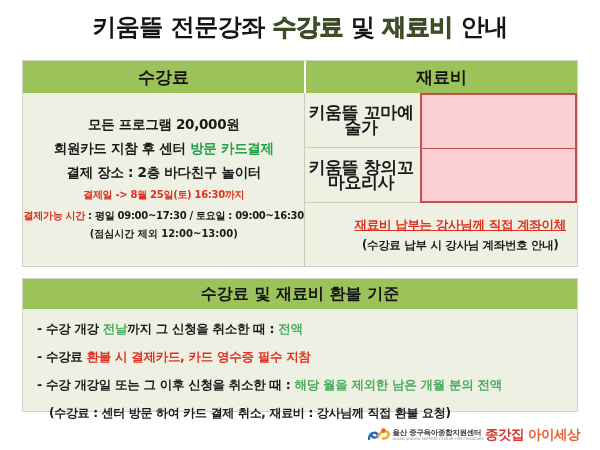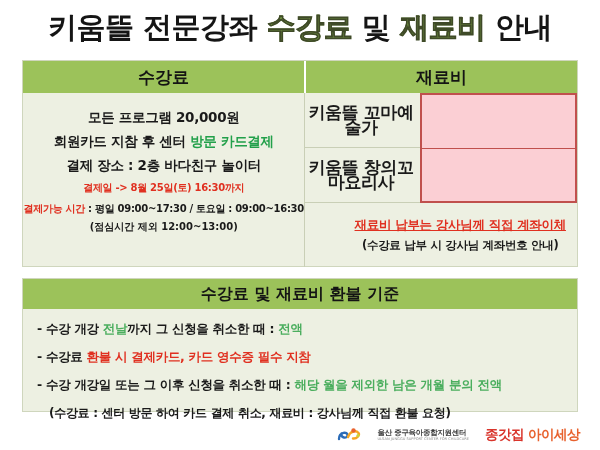--- a/index.html
+++ b/index.html
@@ -17,21 +17,21 @@
 
   
   .title-bar {
     position: absolute;
     left: 0; top: 8px;
     width: 600px;
     text-align: center;
     white-space: nowrap;
   }
   .title-bar span {
-    font-size: 29px;
+    font-size: 24px;
     font-weight: bold;
     letter-spacing: -0.5px;
     line-height: 38px;
   }
   .t-black { color: #151515; }
   .t-green {
     color: #85B24A;
     -webkit-text-stroke: 0.8px #3f4a28;
     text-shadow: 0 0 0.5px #3f4a28;
   }
@@ -63,21 +63,21 @@
   .th-right { width: 271px; }
 
   .body-row {
     display: flex;
     width: 100%;
     height: 174px;
   }
   .col-left {
     width: 283px;
     border-right: 1px solid #c9cfb6;
-    padding-top: 13px;
+    padding-top: 20px;
     display: flex;
     flex-direction: column;
     align-items: center;
     gap: 2px;
   }
   .col-right {
     width: 272px;
     position: relative;
   }
 
@@ -214,21 +214,21 @@
     padding-left: 12px;
     line-height: 16px;
   }
 
   
   .logo-wrap {
     position: absolute;
     right: 20px; bottom: 6px;
     display: flex;
     align-items: center;
-    gap: 16px;
+    gap: 1px;
   }
   .logo-mark {
     width: 24px; height: 18px;
     position: relative;
   }
   .logo-center {
     display: flex;
     flex-direction: column;
     justify-content: center;
     line-height: 1;

